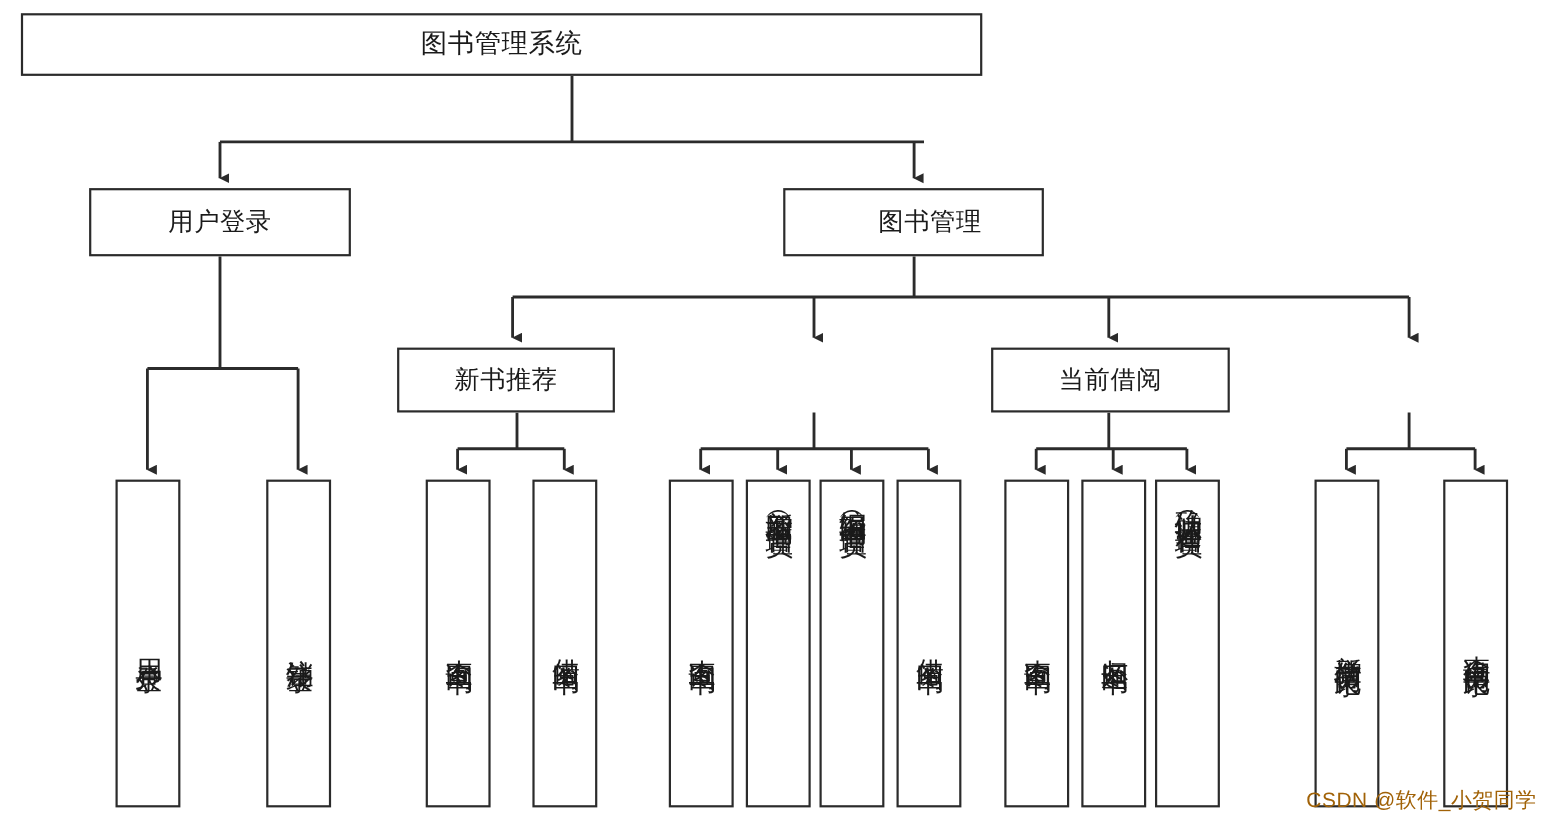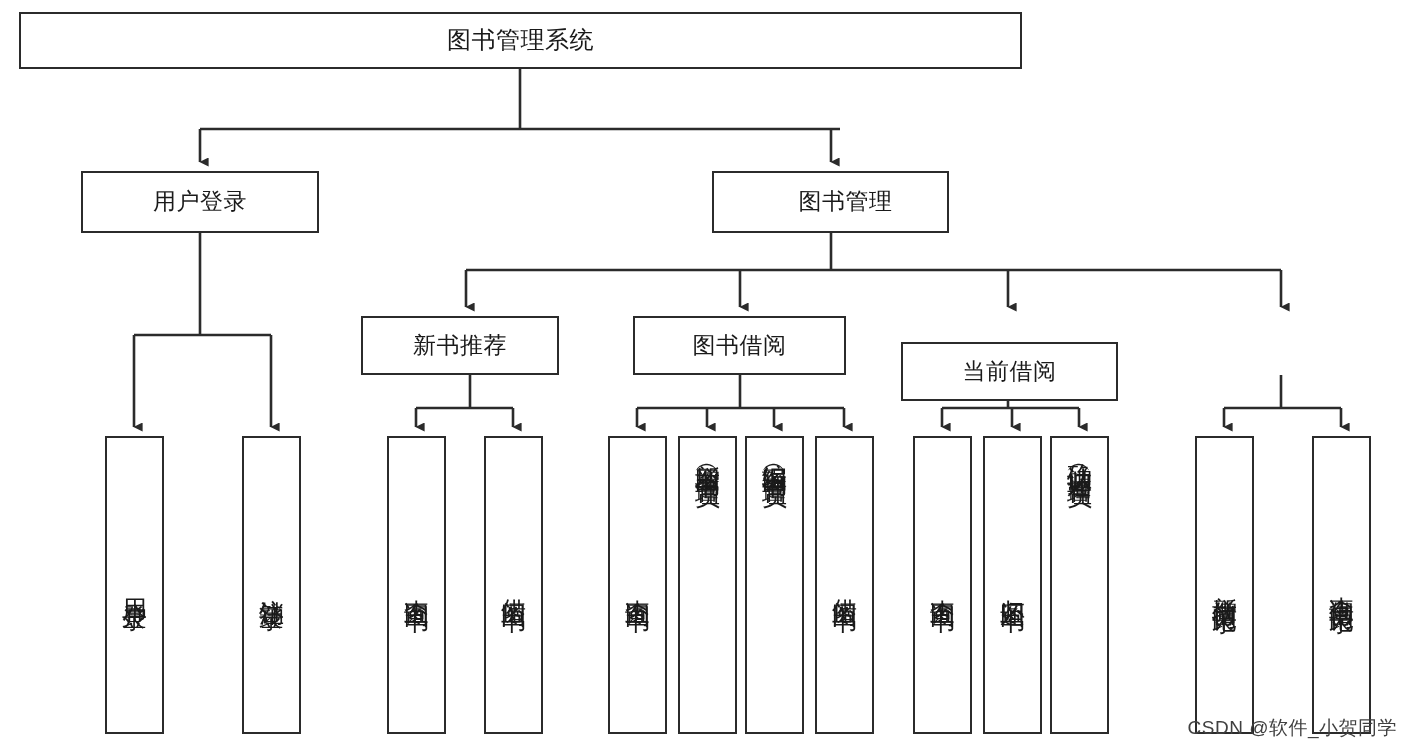--- a/index.html
+++ b/index.html
@@ -61,21 +61,21 @@
   }
   .node-box.vertical.centered {
     align-items: center;
     padding-top: 0;
   }
   #watermark {
     position: absolute;
     right: 8px;
     bottom: 6px;
     font-size: 19px;
-    color: #404040;
+    color: #a16207;
     letter-spacing: 0.5px;
     user-select: none;
     white-space: nowrap;
   }
 </style>
 </head>
 <body>
 
 <div id="diagram-canvas">
 
@@ -123,38 +123,35 @@
       <path d="M1012,408 L1012,427" marker-end="url(#arrowhead)"></path>
       <path d="M1079,408 L1079,427" marker-end="url(#arrowhead)"></path>
 
       <path d="M1281,375 L1281,408"></path>
       <path d="M1224,408 L1341,408"></path>
       <path d="M1224,408 L1224,427" marker-end="url(#arrowhead)"></path>
       <path d="M1341,408 L1341,427" marker-end="url(#arrowhead)"></path>
     </g>
   </svg>
 
-  <div class="node-box root horizontal" style="left:19px; top:12px; width:1003px; height:57px;">
+  <div class="node-box root horizontal" style="left:19px; top:12px; width:874px; height:57px;">
     <span class="node-label">图书管理系统</span>
   </div>
 
   <div class="node-box horizontal" style="left:81px; top:171px; width:238px; height:62px;">
     <span class="node-label">用户登录</span>
   </div>
   <div class="node-box horizontal" style="left:712px; top:171px; width:237px; height:62px;padding-left:30px;">
     <span class="node-label">图书管理</span>
   </div>
 
   <div class="node-box horizontal" style="left:361px; top:316px; width:198px; height:59px;">
     <span class="node-label">新书推荐</span>
   </div>
-  <div class="node-box horizontal" style="left:633px; top:316px; width:213px; height:59px;">
-    <span class="node-label">图书借阅</span>
-  </div>
-  <div class="node-box horizontal" style="left:901px; top:316px; width:217px; height:59px;margin-top:26px;">
+  <div class="node-box horizontal" style="left:901px; top:316px; width:217px; height:59px;">
     <span class="node-label">当前借阅</span>
   </div>
 
   <div class="node-box vertical centered" style="left:105px; top:436px; width:59px; height:298px;">
     <span class="node-label">用户登录</span>
   </div>
   <div class="node-box vertical centered" style="left:242px; top:436px; width:59px; height:298px;">
     <span class="node-label">注销登录</span>
   </div>
   <div class="node-box vertical centered" style="left:387px; top:436px; width:59px; height:298px;">

